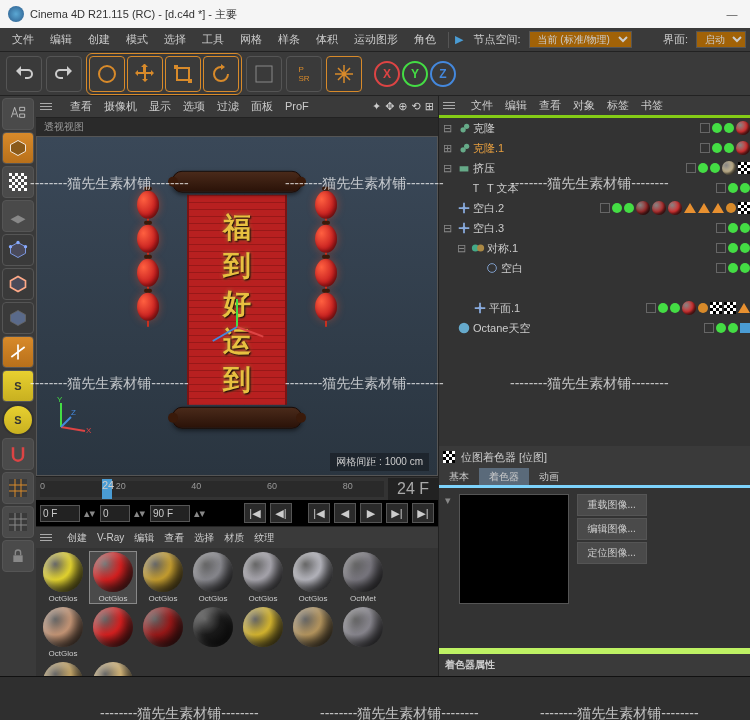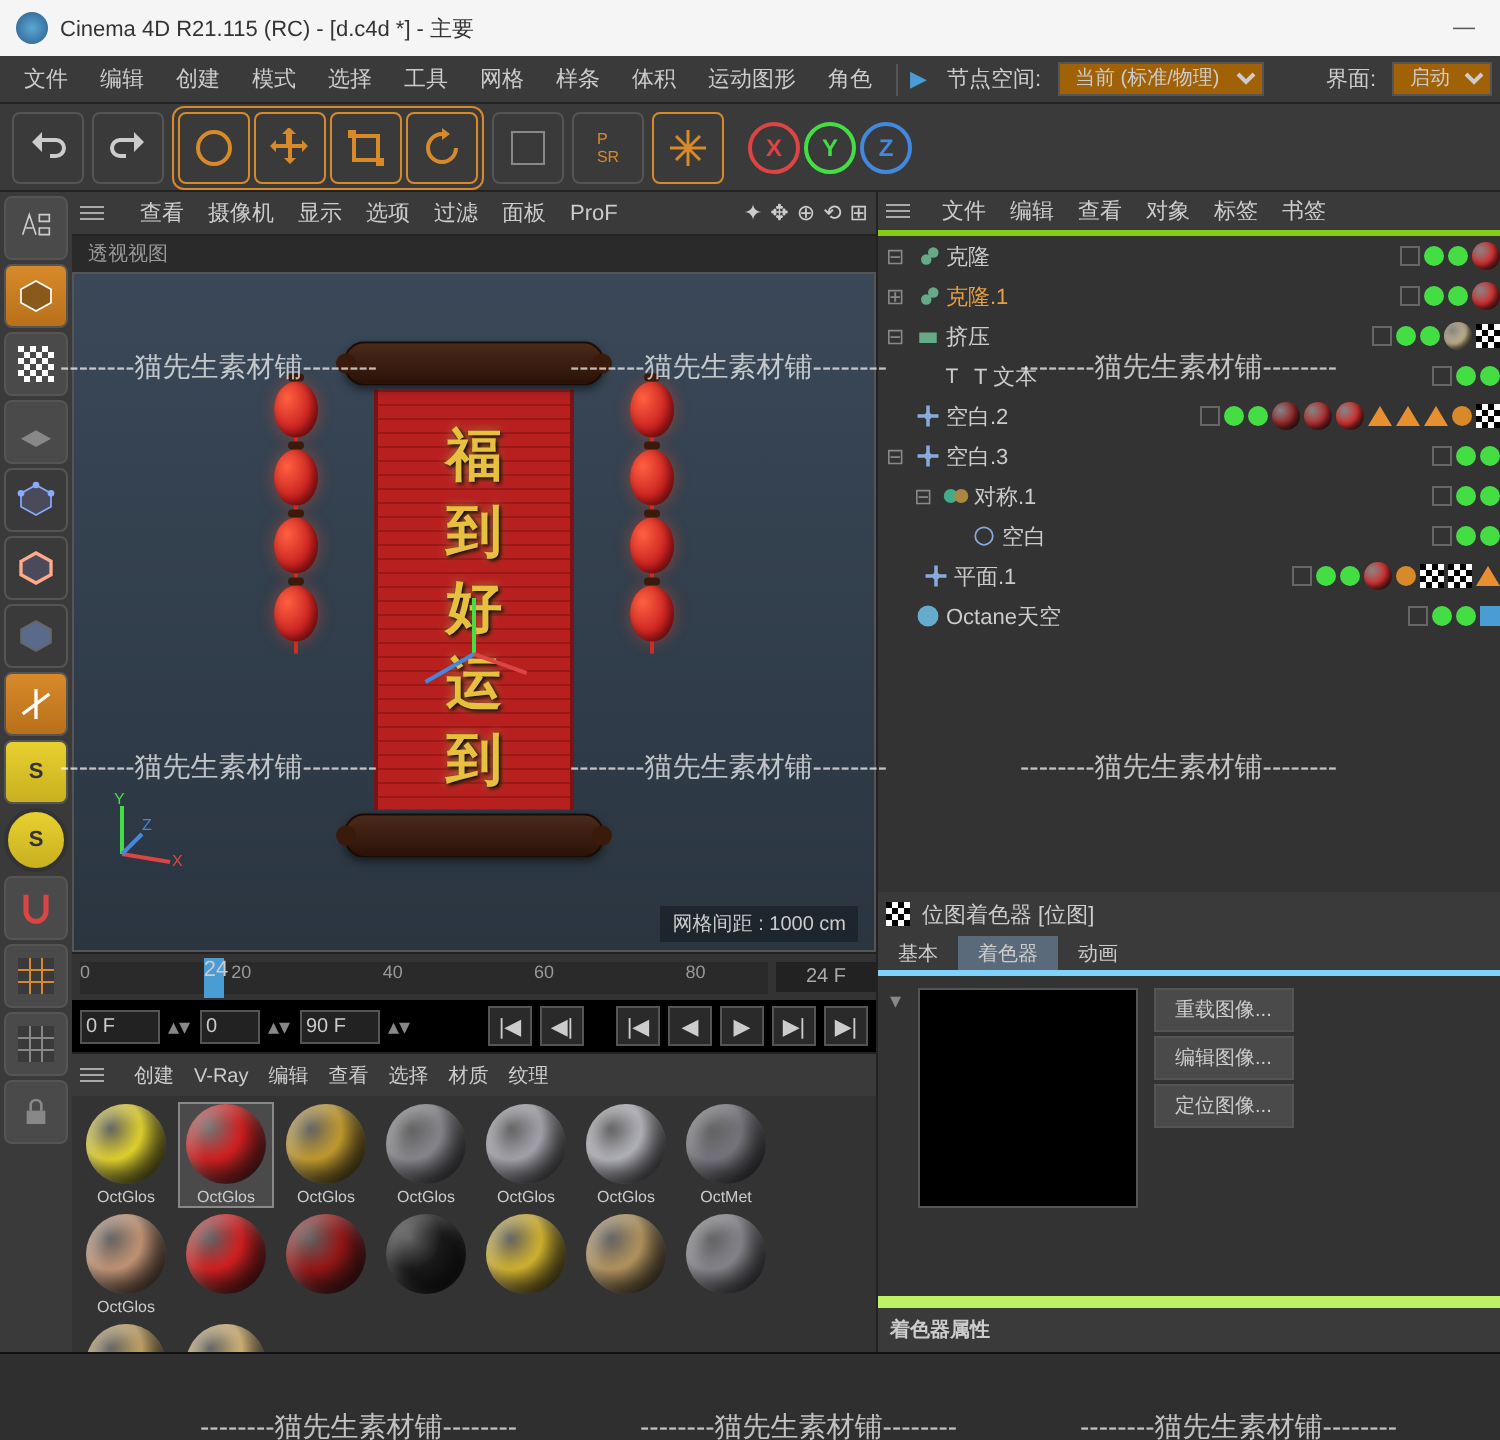--- a/index.html
+++ b/index.html
@@ -57,21 +57,21 @@
 .lantern::after { content:''; position:absolute; bottom:-6px; left:50%; transform:translateX(-50%); width:2px; height:6px; background:#c83020; }
 .gizmo { position: absolute; bottom: 40px; left: 16px; width: 40px; height: 40px; }
 .grid-info { position: absolute; bottom: 4px; right: 8px; background: rgba(0,0,0,0.3); padding: 2px 6px; font-size: 10px; color: #ccc; }
 .axis-center { position:absolute; left:50%; top:56%; transform:translate(-50%,-50%); }
 .axis-center .ax { position:absolute; height:2px; width:28px; transform-origin:left center; }
 
 .timeline { height: 24px; display: flex; align-items: center; background: #333; border-top: 1px solid #222; }
 .timeline .track { flex: 1; height: 16px; background: #2a2a2a; position: relative; margin: 0 4px; }
 .timeline .tick { position: absolute; top: 0; font-size: 9px; color: #999; }
 .timeline .marker { position: absolute; left: 18%; top: -2px; width: 10px; height: 20px; background: #4a9cd4; }
-.timeline .fcount { width: 50px; background: #222; color: #aaa; font-size: 10px; padding: 2px; text-align: center; }
+.timeline .fcount { width: 50px; background: #222; color: #aaa; font-size: 16px; padding: 2px; text-align: center; }
 
 .playback { height: 26px; display: flex; align-items: center; gap: 4px; background: #000000; padding: 0 4px; }
 .playback input { width: 40px; background: #222; color: #ccc; border: 1px solid #555; font-size: 10px; padding: 2px; }
 .playback .spin { width: 12px; color: #888; }
 .playback .pbtn { width: 22px; height: 20px; background: #2a2a2a; border: 1px solid #555; display: flex; align-items: center; justify-content: center; cursor: pointer; color: #ccc; }
 
 .mat-menu { height: 22px; display: flex; align-items: center; gap: 6px; padding: 0 4px; border-top: 1px solid #222; }
 .mat-menu .mm { padding: 2px 5px; cursor: pointer; font-size: 10px; }
 
 .materials { height: 128px; background: #333; padding: 4px; display: flex; flex-wrap: wrap; gap: 4px; align-content: flex-start; overflow: hidden; }
@@ -559,21 +559,21 @@
           <svg class="oicon" viewBox="0 0 16 16">
             <circle cx="8" cy="8" r="5" stroke="#8ad" fill="none"></circle>
           </svg>
           <span class="oname">空白</span>
           <div class="toggles">
             <span class="tog"></span>
             <span class="tog dot g"></span>
             <span class="tog dot g"></span>
           </div>
         </div>
-        <div class="tree-row" style="padding-left: 8px;">
+        <div class="tree-row" style="padding-left: 20px; margin-top: 20px;">
           <span class="exp"></span>
           <svg class="oicon" viewBox="0 0 16 16">
             <path d="M8 2v12M2 8h12" stroke="#8ad" stroke-width="2"></path>
             <circle cx="8" cy="8" r="2" fill="#8ad"></circle>
           </svg>
           <span class="oname">平面.1</span>
           <div class="toggles">
             <span class="tog"></span>
             <span class="tog dot g"></span>
             <span class="tog dot g"></span>

